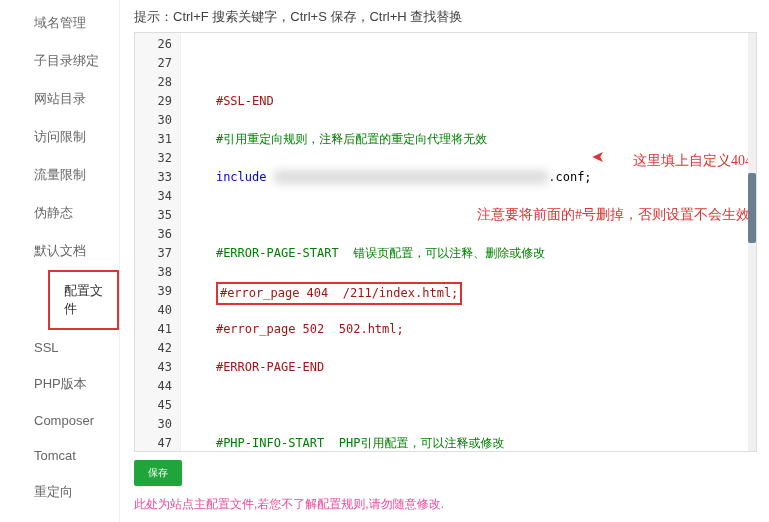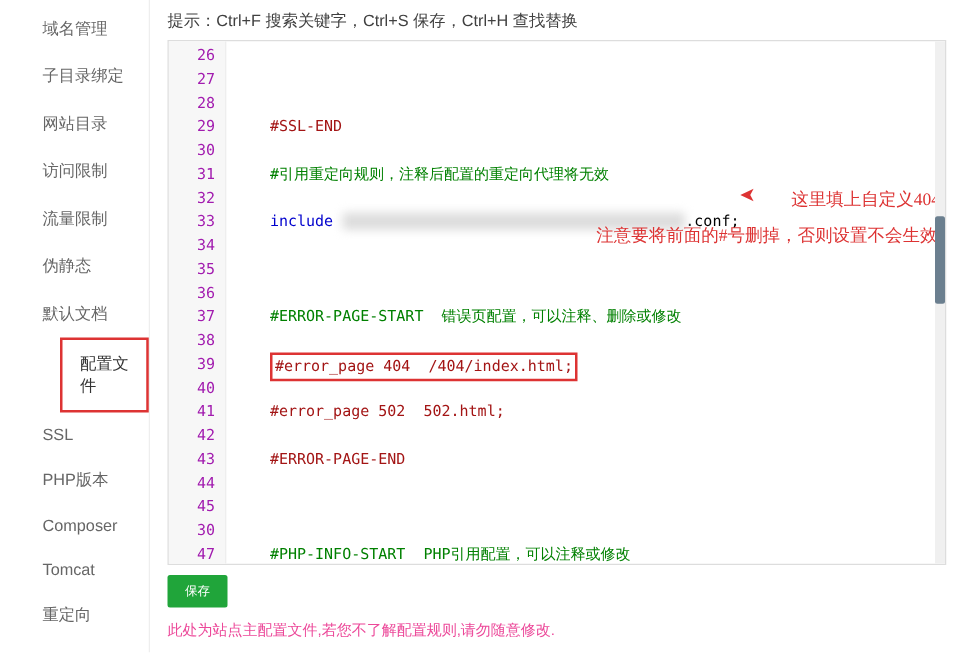--- a/index.html
+++ b/index.html
@@ -7,32 +7,32 @@
   .container { display: flex; height: 522px; padding-left: 20px; }
   .sidebar { width: 100px; border-right: 1px solid #eee; padding-top: 4px; }
   .sidebar-item { padding: 10px 14px; color: #666; cursor: pointer; font-size: 13px; }
   .sidebar-item.active { border: 2px solid #d33; color: #333; margin-left: 28px; }
   .main { flex: 1; padding: 8px 12px 8px 14px; position: relative; overflow: hidden; }
   .hint { color: #404040; font-size: 13px; margin-bottom: 6px; }
   .editor-wrap { border: 1px solid #ddd; height: 420px; position: relative; background: #fff; overflow: hidden; }
   .editor-scroll { position: absolute; right: 0; top: 0; bottom: 0; width: 8px; background: #f0f0f0; }
   .editor-scroll-thumb { position: absolute; right: 0; width: 8px; background: #6b7f8f; border-radius: 2px; top: 140px; height: 70px; }
   .code-area { display: flex; height: 100%; font-family: Consolas, Monaco, monospace; font-size: 12px; line-height: 19px; }
-  .gutter { background: #f7f7f7; text-align: right; padding: 2px 8px 2px 4px; color: #a21caf; border-right: 1px solid #eee; user-select: none; width: 46px; }
+  .gutter { background: #f7f7f7; text-align: right; padding: 2px 8px 2px 4px; color: #404040; border-right: 1px solid #eee; user-select: none; width: 46px; }
   .lines { padding: 2px 6px; position: relative; flex: 1; white-space: pre; }
   .line { height: 19px; }
   .c-green { color: #008000; }
   .c-blue { color: #0000cd; }
   .c-maroon { color: #a31515; }
   .c-black { color: #000; }
   .box-red { border: 2px solid #d33; display: inline-block; padding: 0 2px; }
   .blur { filter: blur(4px); background: #ddd; color: transparent; border-radius: 2px; }
   .arrow { position: absolute; color: #d33; font-size: 22px; left: 410px; top: 115px; }
   .anno1 { position: absolute; color: #d33; font-size: 14px; left: 452px; top: 118px; font-family: "Microsoft YaHei"; }
-  .anno2 { position: absolute; color: #d33; font-size: 14px; left: 296px; top: 147px; font-family: "Microsoft YaHei"; }
+  .anno2 { position: absolute; color: #d33; font-size: 14px; left: 296px; top: 172px; font-family: "Microsoft YaHei"; }
   .save-btn { margin-top: 8px; background: #20a53a; color: #fff; border: none; padding: 6px 14px; font-size: 10px; border-radius: 2px; cursor: pointer; }
   .bottom-note { color: #ec4899; font-size: 12px; margin-top: 10px; }
 </style>
 </head>
 <body>
 
 <div class="container">
   <div class="sidebar" id="sidebar">
       <div class="sidebar-item">域名管理</div>
       <div class="sidebar-item">子目录绑定</div>
@@ -76,21 +76,21 @@
             <div>30</div>
             <div>47</div>
           </div>
         <div class="lines">
 <div class="line"></div>
 <div class="line">    <span class="c-maroon">#SSL-END</span></div>
 <div class="line">    <span class="c-green">#引用重定向规则，注释后配置的重定向代理将无效</span></div>
 <div class="line">    <span class="c-blue">include </span><span class="blur">                                      </span><span class="c-black">.conf;</span></div>
 <div class="line"></div>
 <div class="line">    <span class="c-green">#ERROR-PAGE-START  错误页配置，可以注释、删除或修改</span></div>
-<div class="line">    <span class="box-red"><span class="c-maroon">#error_page 404</span>  <span class="c-maroon">/404/index.html;</span></span></div>
+<div class="line">    <span class="box-red"><span class="c-maroon">#error_page 404</span>  <span class="c-maroon">/211/index.html;</span></span></div>
 <div class="line">    <span class="c-maroon">#error_page 502</span>  <span class="c-maroon">502.html;</span></div>
 <div class="line">    <span class="c-maroon">#ERROR-PAGE-END</span></div>
 <div class="line"></div>
 <div class="line">    <span class="c-green">#PHP-INFO-START  PHP引用配置，可以注释或修改</span></div>
 
 
 
 
 
 

